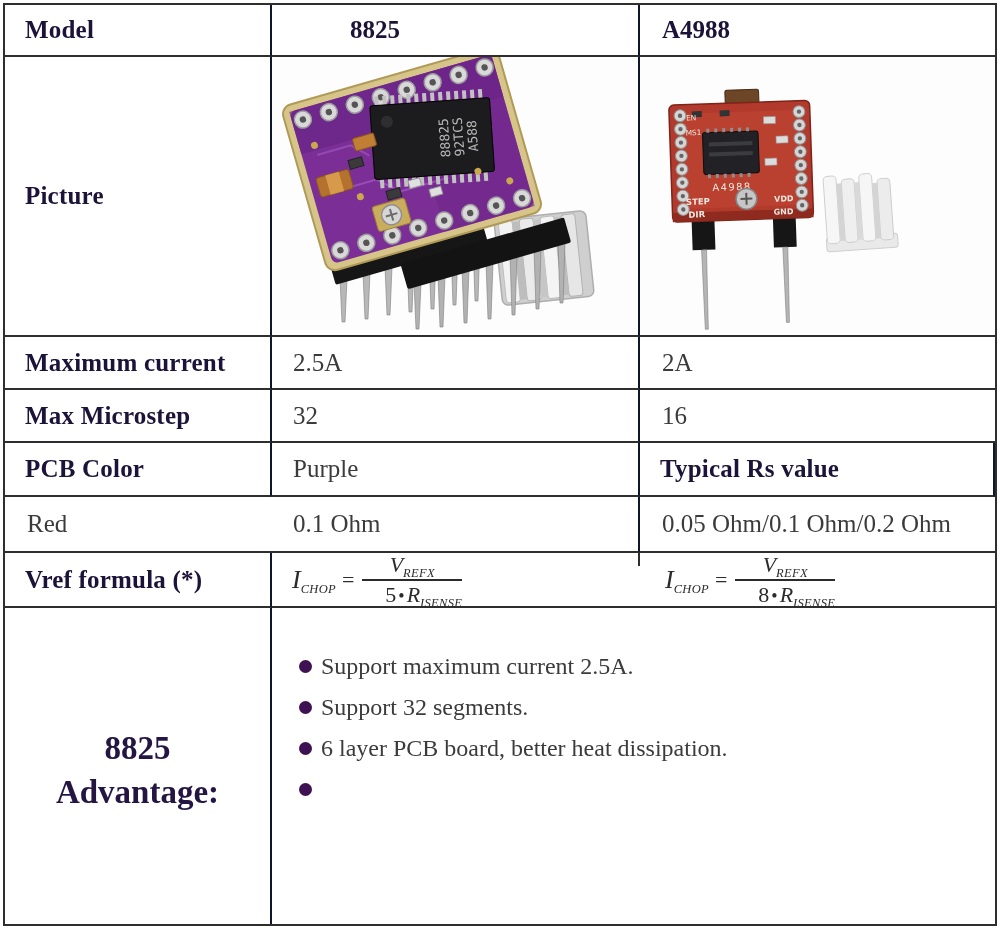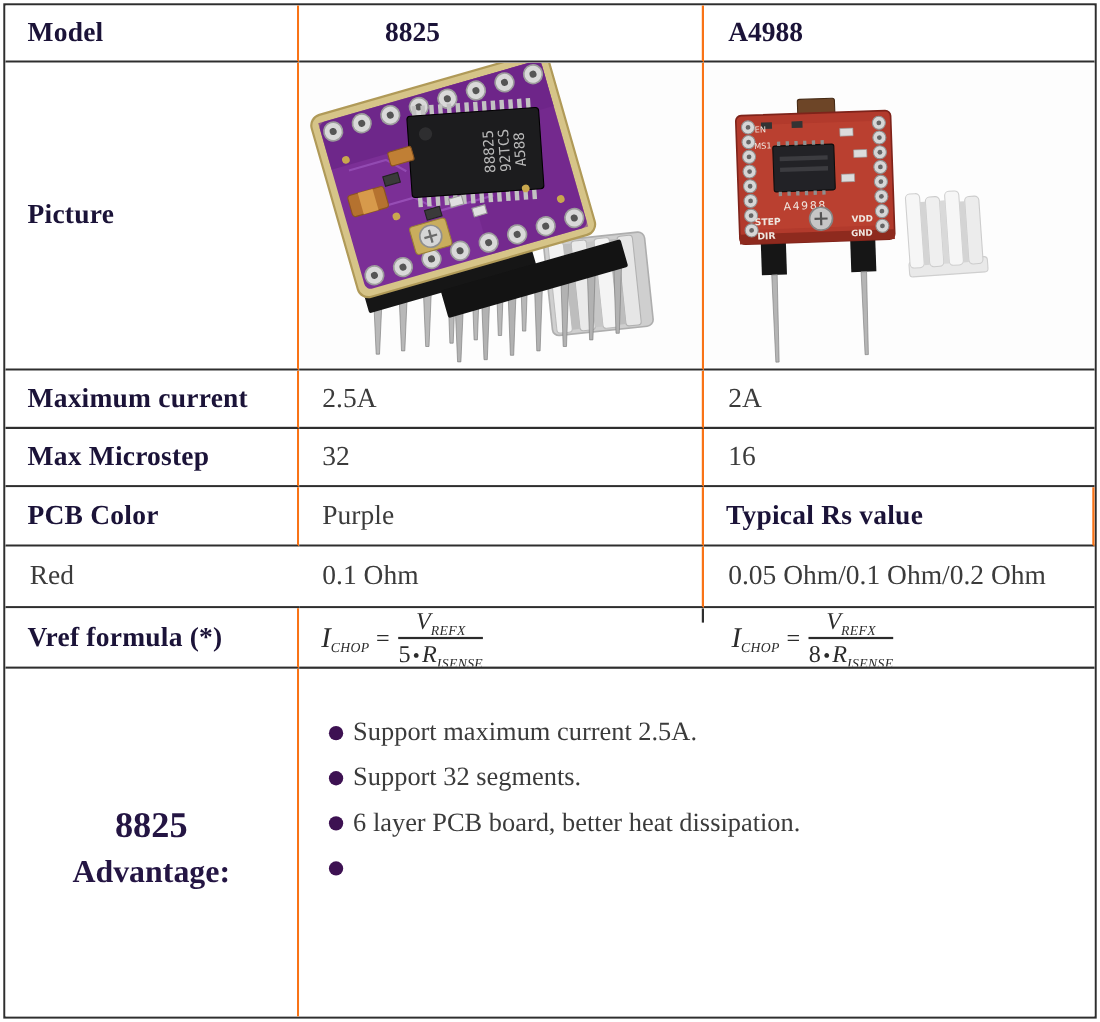--- a/index.html
+++ b/index.html
@@ -6,21 +6,21 @@
   html,body { background:#ffffff; }
   body { width:1000px; height:929px; position:relative; font-family:"Liberation Serif", serif; }
 
   .cmp-table{
     position:absolute; left:3px; top:3px; width:994px; height:923px;
     border:2px solid #2e2e2e; background:#ffffff;
     display:grid;
     grid-template-columns:267px 368px 1fr;
     grid-template-rows:52px 280px 53px 53px 54px 56px 55px 1fr;
   }
-  .cell{ border-right:2px solid #f97316; border-bottom:2px solid #2e2e2e; background:#fff; overflow:hidden; }
+  .cell{ border-right:2px solid #0f172a; border-bottom:2px solid #2e2e2e; background:#fff; overflow:hidden; }
   .no-r{ border-right:none; }
   .no-b{ border-bottom:none; }
   .span2{ grid-column:2 / 4; }
 
   .lbl{ display:flex; align-items:center; padding-left:20px;
         font-weight:bold; font-size:25px; color:#1b1338; letter-spacing:0.2px; }
   .val{ display:flex; align-items:center; padding-left:21px;
         font-size:25px; color:#3b3b3b; }
   .hdr{ font-weight:bold; color:#1b1338; }
   .pad-8825{ padding-left:78px; }
@@ -33,29 +33,29 @@
   .vref-cell{ position:relative; }
   .divider-stub{ position:absolute; left:366px; top:0; width:2px; height:13px; background:#2e2e2e; }
   .frm{ position:absolute; top:50%; transform:translateY(-50%);
         display:inline-flex; align-items:center; color:#2b2b2b; }
   .frm-1{ left:20px; } .frm-2{ left:393px; }
   .f-lhs{ font-size:26px; font-style:italic; }
   .f-sub{ font-size:12.5px; font-style:italic; position:relative; bottom:-5px; letter-spacing:0.3px; }
   .f-eq{ font-size:22px; margin:0 8px 0 6px; }
   .f-frac{ display:inline-flex; flex-direction:column; align-items:stretch; text-align:center; }
   .f-num{ font-size:22px; border-bottom:2px solid #2b2b2b; padding:0 8px 1px; }
-  .f-den{ font-size:22px; padding-top:1px; }
+  .f-den{ font-size:22px; padding-top:1px;margin-left:23px; }
   .f-var{ font-style:italic; }
   .f-coef{ font-style:normal; }
   .f-op{ font-style:normal; margin:0 2px; font-size:18px; }
 
   
   .adv-label{ display:flex; flex-direction:column; align-items:center; justify-content:center;
               padding-top:10px; color:#241543; font-weight:bold; line-height:1.32; }
-  .adv-l1{ font-size:33px; } .adv-l2{ font-size:29px;text-align:right; }
+  .adv-l1{ font-size:33px; } .adv-l2{ font-size:33px;text-align:right; }
   .adv-content{ padding:38px 20px 0 27px; }
   .b-item{ display:flex; align-items:flex-start; font-size:24px; line-height:41px; color:#3b3b3b; }
   .b-dot{ width:13px; height:13px; border-radius:50%; background:#3d1152; margin:14px 9px 0 0; flex:none; }
   .b-text{ max-width:578px; }
 
   
   .silk{ font-family:"DejaVu Sans", sans-serif; fill:#f0e7e0; }
   .chipmark{ font-family:"DejaVu Sans Mono", monospace; fill:#b9b9b9; }
 </style>
 </head>

